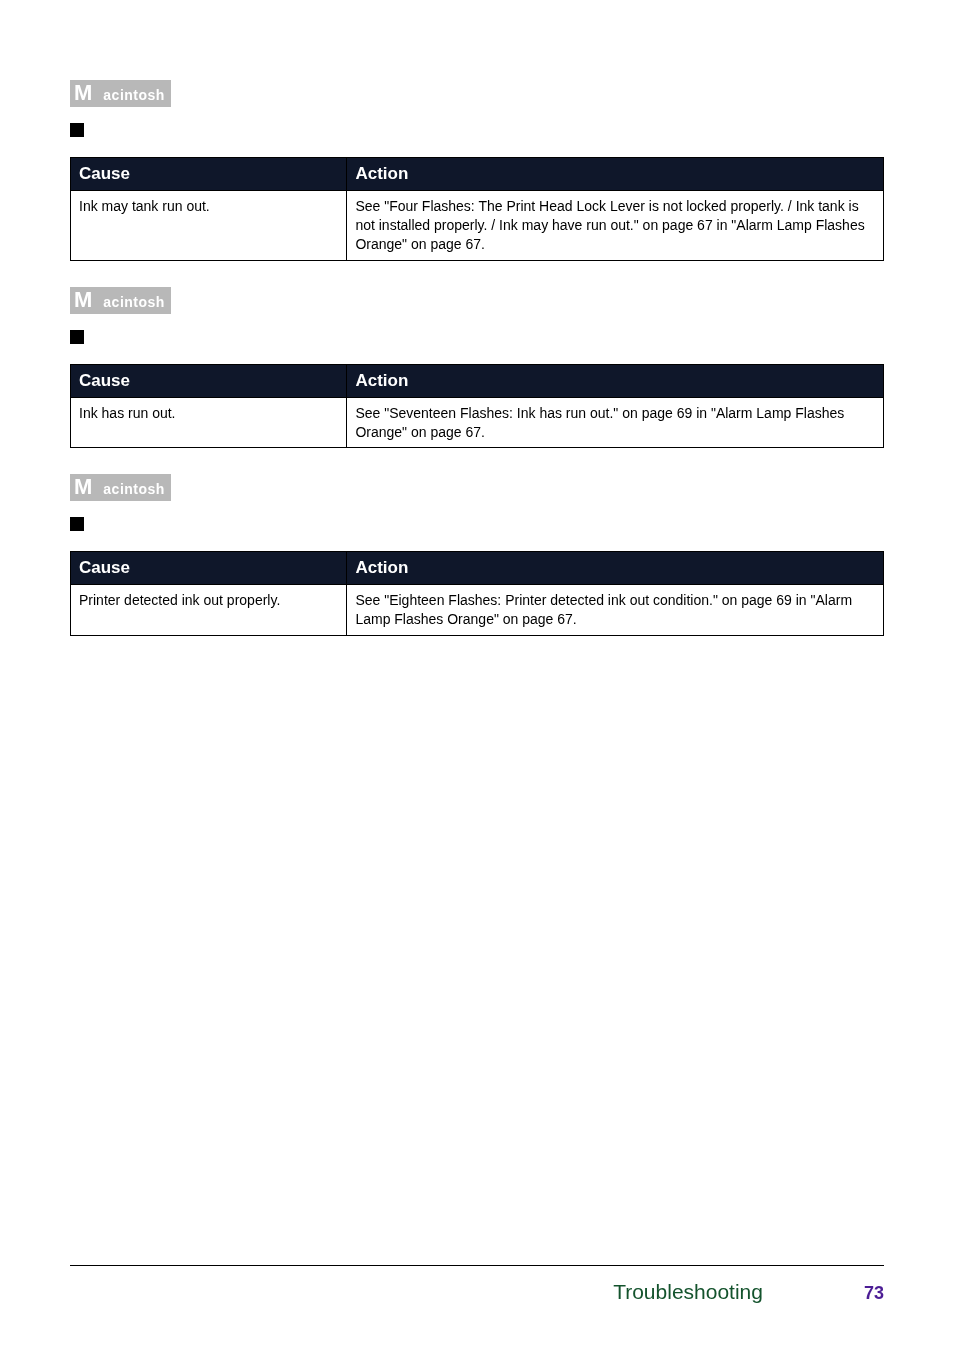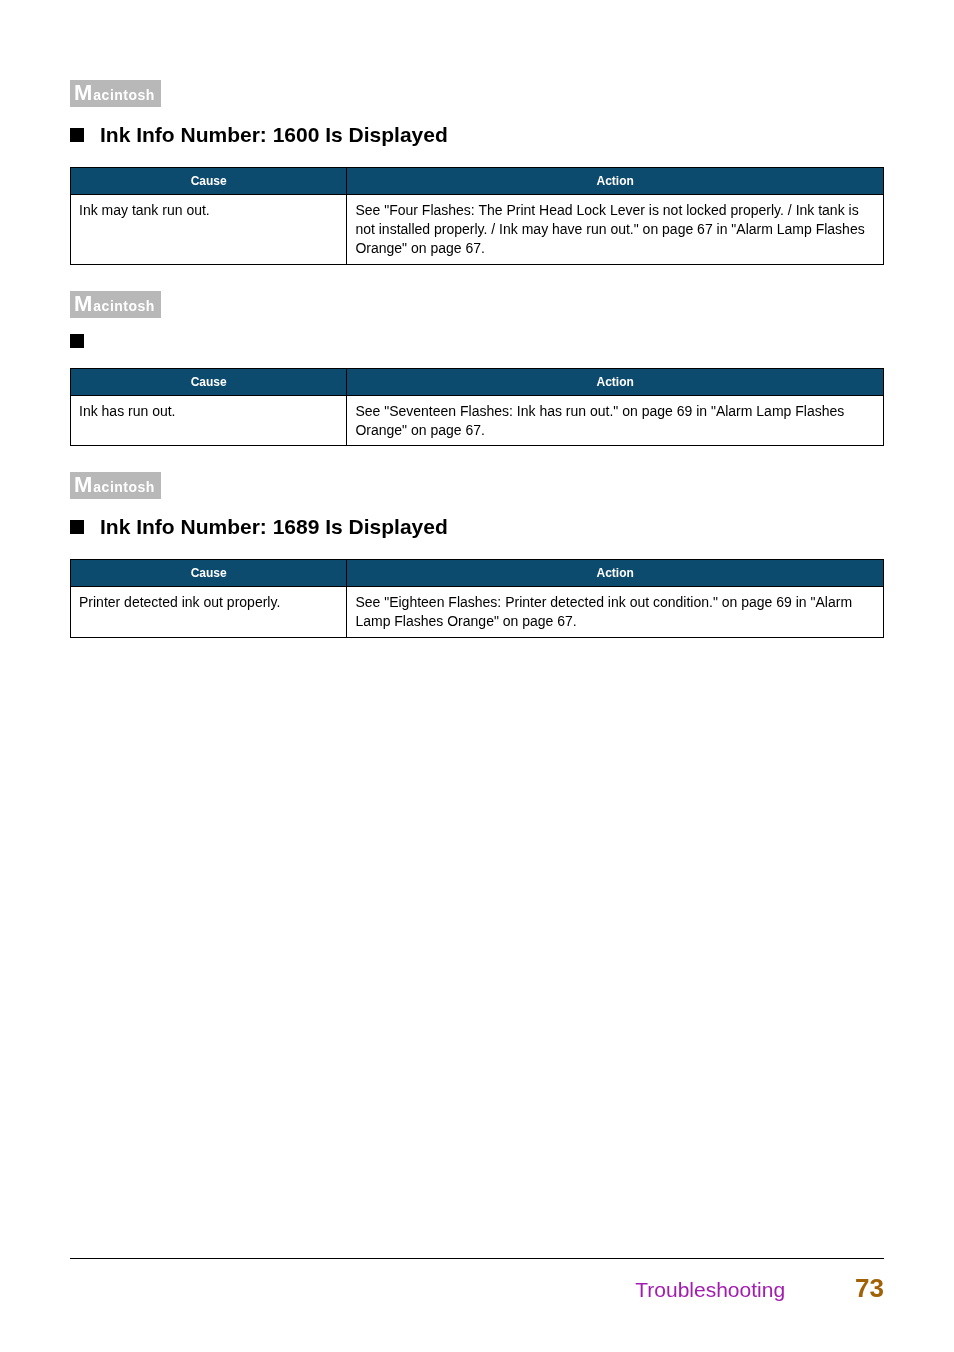--- a/index.html
+++ b/index.html
@@ -24,21 +24,21 @@
     color: #ffffff;
     font-weight: bold;
   }
   .os-badge .big {
     font-size: 22px;
     line-height: 1;
   }
   .os-badge .rest {
     font-size: 14px;
     letter-spacing: 0.5px;
-    margin-left: 1px;
+    margin-left: 11px;
   }
   .section-heading {
     display: flex;
     align-items: center;
     margin-bottom: 20px;
   }
   .bullet {
     width: 14px;
     height: 14px;
     background: #000000;
@@ -49,27 +49,27 @@
     font-weight: bold;
     color: #000000;
   }
   table.info {
     width: 100%;
     border-collapse: collapse;
     border: 1px solid #000000;
     margin-bottom: 26px;
   }
   table.info th {
-    background: #0c4a6e;
+    background: #0f172a;
     color: #ffffff;
     font-weight: bold;
-    font-size: 12px;
+    font-size: 17px;
     padding: 6px 8px;
     border: 1px solid #000000;
-    text-align: center;
+    text-align: left;
   }
   table.info th.cause-col {
     width: 34%;
   }
   table.info td {
     border: 1px solid #000000;
     padding: 6px 8px;
     font-size: 14px;
     vertical-align: top;
     line-height: 1.35;
@@ -81,42 +81,42 @@
     right: 70px;
     border-top: 1px solid #000000;
     padding-top: 14px;
     display: flex;
     justify-content: flex-end;
     align-items: baseline;
     gap: 70px;
   }
   .footer-title {
     font-size: 21px;
-    color: #a21caf;
+    color: #14532d;
   }
   .footer-page {
-    font-size: 26px;
+    font-size: 18px;
     font-weight: bold;
-    color: #a16207;
+    color: #4c1d95;
+    margin-left: 31px;
   }
 </style>
 </head>
 <body>
 
 
 
 
 <div class="os-badge">
   <span class="big">M</span>
   <span class="rest">acintosh</span>
 </div>
 
 <div class="section-heading">
   <span class="bullet"></span>
-  <span class="heading-text">Ink Info Number: 1600 Is Displayed</span>
 </div>
 
 <table class="info">
   <thead>
     <tr>
       <th class="cause-col">Cause</th>
       <th>Action</th>
     </tr>
   </thead>
   <tbody>
@@ -153,21 +153,20 @@
 </table>
 
 
 <div class="os-badge">
   <span class="big">M</span>
   <span class="rest">acintosh</span>
 </div>
 
 <div class="section-heading">
   <span class="bullet"></span>
-  <span class="heading-text">Ink Info Number: 1689 Is Displayed</span>
 </div>
 
 <table class="info">
   <thead>
     <tr>
       <th class="cause-col">Cause</th>
       <th>Action</th>
     </tr>
   </thead>
   <tbody>

